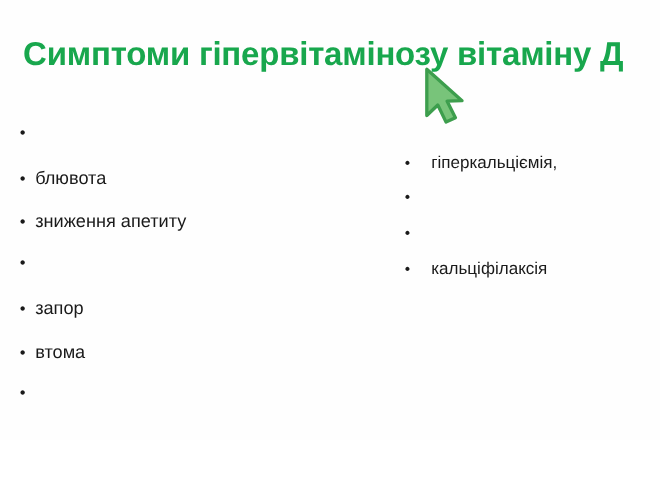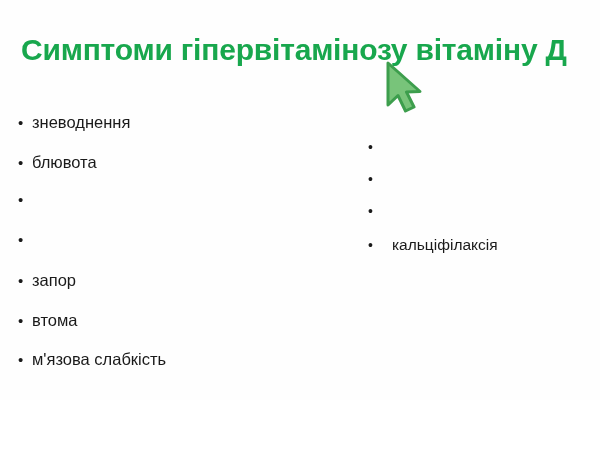--- a/index.html
+++ b/index.html
@@ -87,49 +87,49 @@
 </head>
 <body>
 
 <div id="slide">
 
   <div id="slide-title">Симптоми гіпервітамінозу вітаміну Д</div>
 
   <ul class="bullet-list" id="left-column">
     <li class="bullet-item">
       <span class="bullet-marker">•</span>
-      <span class="bullet-text">зневоднення</span>
     </li>
     <li class="bullet-item">
       <span class="bullet-marker">•</span>
       <span class="bullet-text">блювота</span>
     </li>
     <li class="bullet-item">
       <span class="bullet-marker">•</span>
+      <span class="bullet-text">зниження апетиту</span>
     </li>
     <li class="bullet-item">
       <span class="bullet-marker">•</span>
     </li>
     <li class="bullet-item">
       <span class="bullet-marker">•</span>
       <span class="bullet-text">запор</span>
     </li>
     <li class="bullet-item">
       <span class="bullet-marker">•</span>
       <span class="bullet-text">втома</span>
     </li>
     <li class="bullet-item">
       <span class="bullet-marker">•</span>
-      <span class="bullet-text">м'язова слабкість</span>
     </li>
   </ul>
 
   <ul class="bullet-list" id="right-column">
     <li class="bullet-item">
       <span class="bullet-marker">•</span>
+      <span class="bullet-text">гіперкальціємія,</span>
     </li>
     <li class="bullet-item">
       <span class="bullet-marker">•</span>
     </li>
     <li class="bullet-item">
       <span class="bullet-marker">•</span>
     </li>
     <li class="bullet-item">
       <span class="bullet-marker">•</span>
       <span class="bullet-text">кальціфілаксія</span>

